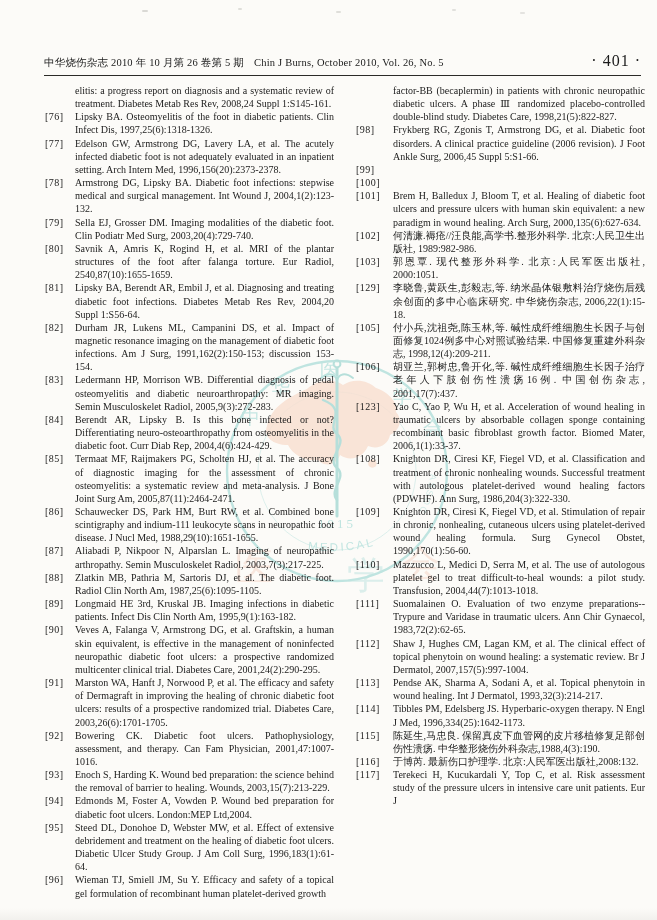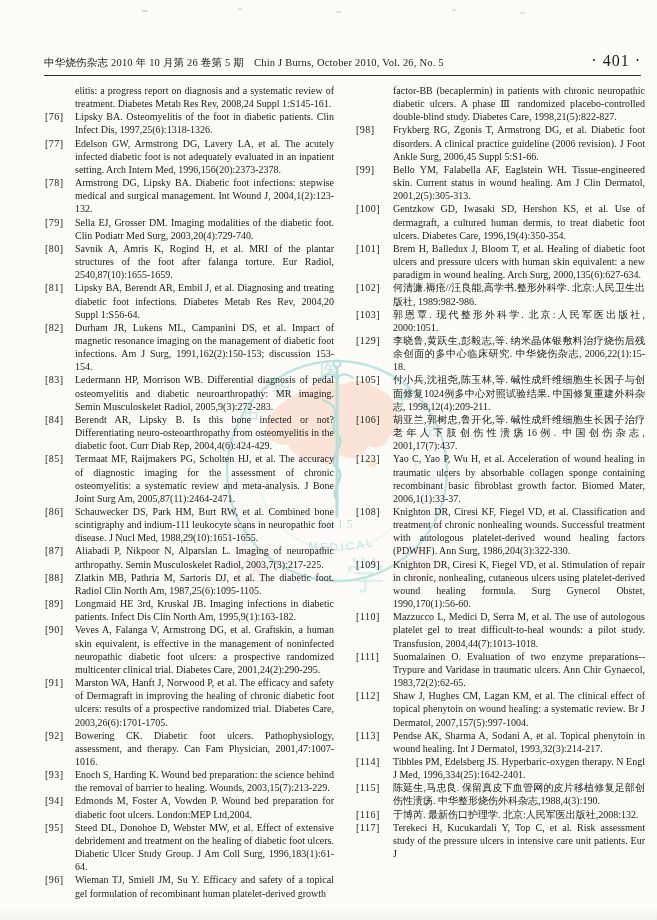--- a/index.html
+++ b/index.html
@@ -185,25 +185,23 @@
       <div class="ref">
         <span class="ref-id"></span>
         <span class="ref-text">factor-BB (becaplermin) in patients with chronic neuropathic diabetic ulcers. A phase Ⅲ randomized placebo-controlled double-blind study. Diabetes Care, 1998,21(5):822-827.</span>
       </div>
       <div class="ref">
         <span class="ref-id">[98]</span>
         <span class="ref-text">Frykberg RG, Zgonis T, Armstrong DG, et al. Diabetic foot disorders. A clinical practice guideline (2006 revision). J Foot Ankle Surg, 2006,45 Suppl 5:S1-66.</span>
       </div>
       <div class="ref">
         <span class="ref-id">[99]</span>
-        <span class="ref-text">Bello YM, Falabella AF, Eaglstein WH. Tissue-engineered skin. Current status in wound healing. Am J Clin Dermatol, 2001,2(5):305-313.</span>
       </div>
       <div class="ref">
         <span class="ref-id">[100]</span>
-        <span class="ref-text">Gentzkow GD, Iwasaki SD, Hershon KS, et al. Use of dermagraft, a cultured human dermis, to treat diabetic foot ulcers. Diabetes Care, 1996,19(4):350-354.</span>
       </div>
       <div class="ref">
         <span class="ref-id">[101]</span>
         <span class="ref-text">Brem H, Balledux J, Bloom T, et al. Healing of diabetic foot ulcers and pressure ulcers with human skin equivalent: a new paradigm in wound healing. Arch Surg, 2000,135(6):627-634.</span>
       </div>
       <div class="ref">
         <span class="ref-id">[102]</span>
         <span class="ref-text">何清濂.褥疮//汪良能,高学书.整形外科学. 北京:人民卫生出版社, 1989:982-986.</span>
       </div>
       <div class="ref">
@@ -245,21 +243,21 @@
       <div class="ref">
         <span class="ref-id">[112]</span>
         <span class="ref-text">Shaw J, Hughes CM, Lagan KM, et al. The clinical effect of topical phenytoin on wound healing: a systematic review. Br J Dermatol, 2007,157(5):997-1004.</span>
       </div>
       <div class="ref">
         <span class="ref-id">[113]</span>
         <span class="ref-text">Pendse AK, Sharma A, Sodani A, et al. Topical phenytoin in wound healing. Int J Dermatol, 1993,32(3):214-217.</span>
       </div>
       <div class="ref">
         <span class="ref-id">[114]</span>
-        <span class="ref-text">Tibbles PM, Edelsberg JS. Hyperbaric-oxygen therapy. N Engl J Med, 1996,334(25):1642-2401.</span>
+        <span class="ref-text">Tibbles PM, Edelsberg JS. Hyperbaric-oxygen therapy. N Engl J Med, 1996,334(25):1642-1173.</span>
       </div>
       <div class="ref">
         <span class="ref-id">[115]</span>
         <span class="ref-text">陈延生,马忠良. 保留真皮下血管网的皮片移植修复足部创伤性溃疡. 中华整形烧伤外科杂志,1988,4(3):190.</span>
       </div>
       <div class="ref">
         <span class="ref-id">[116]</span>
         <span class="ref-text">于博芮. 最新伤口护理学. 北京:人民军医出版社,2008:132.</span>
       </div>
       <div class="ref">

